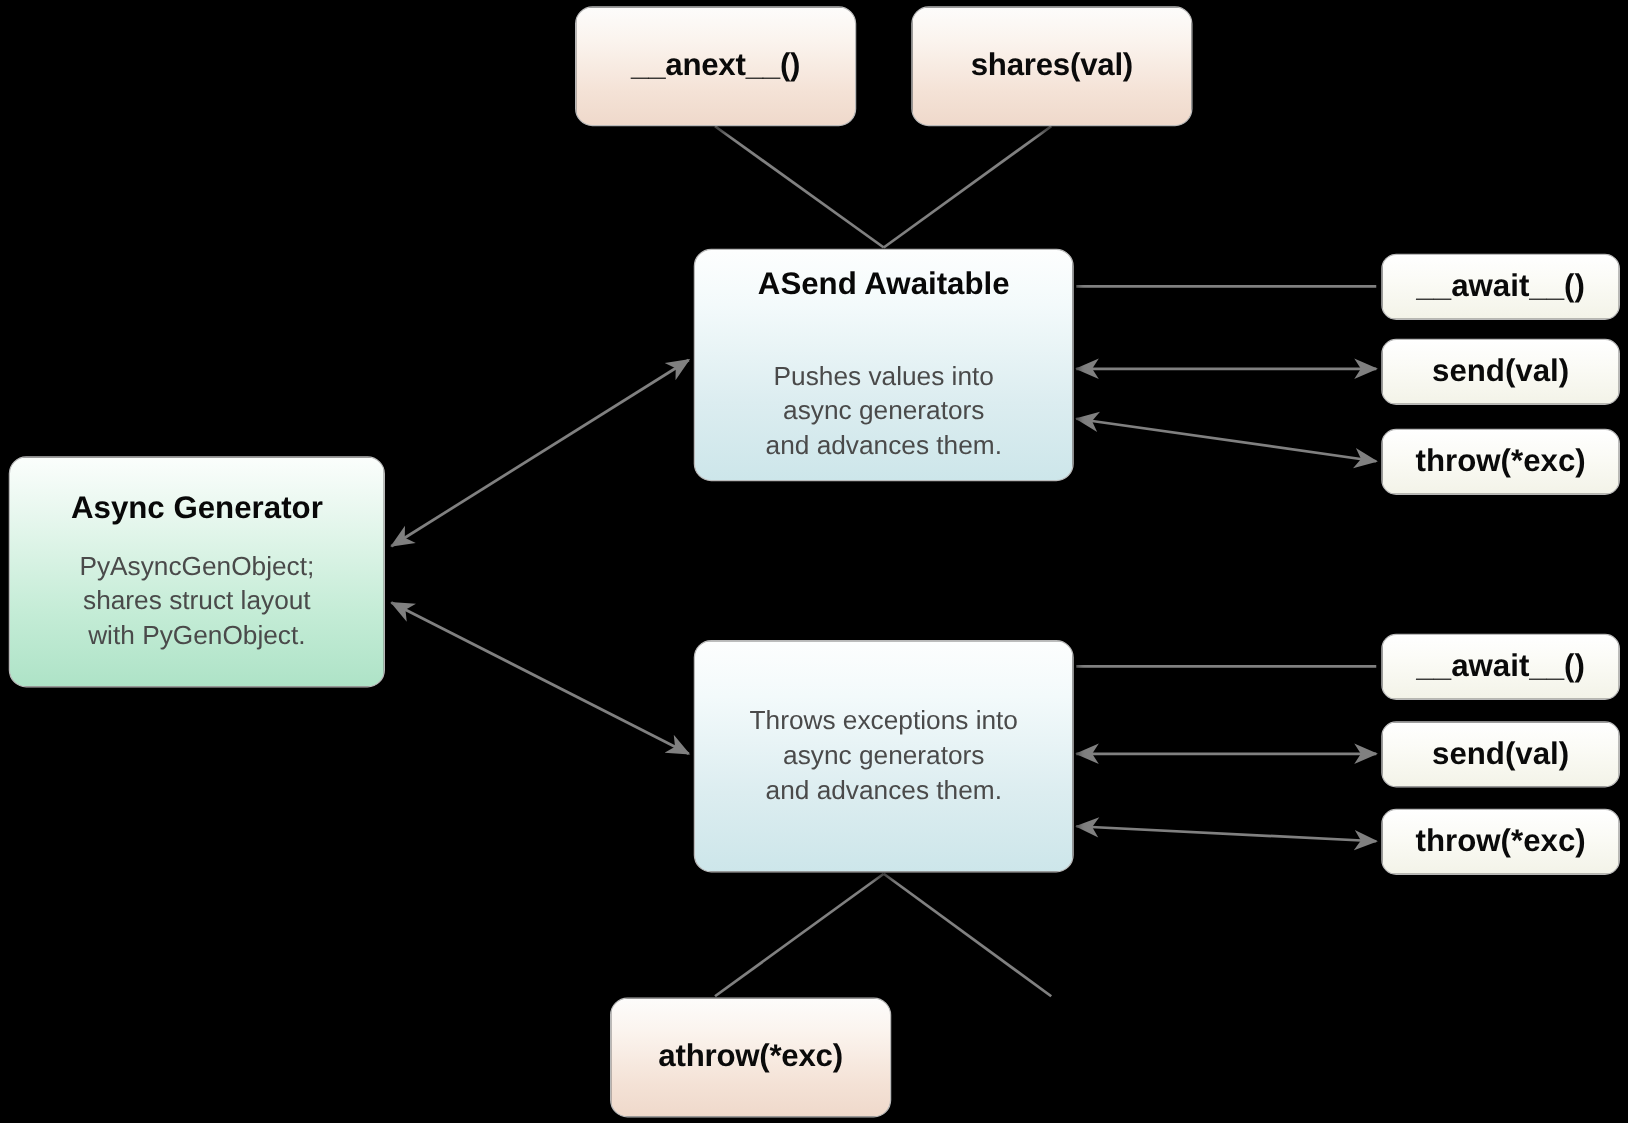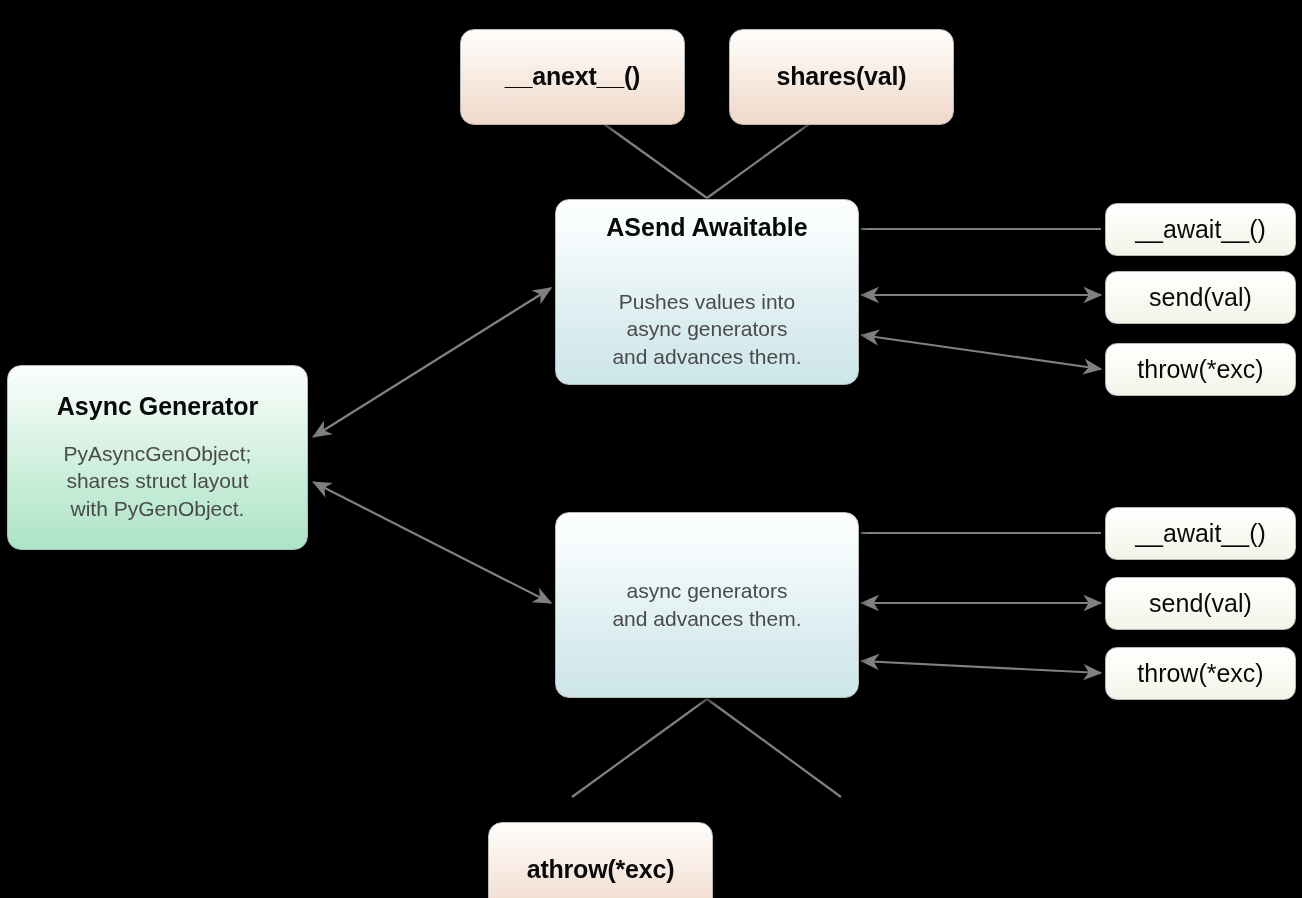--- a/index.html
+++ b/index.html
@@ -36,21 +36,20 @@
     align-items: center;
     justify-content: center;
     text-align: center;
     box-shadow: 3px 4px 6px rgba(0,0,0,0.55);
     line-height: 1.18;
     overflow: hidden;
   }
   
   .node.peach {
     background: linear-gradient(to bottom, #fdfcfb 0%, #fbf4ee 28%, #f4e2d6 72%, #efd9cb 100%);
-    margin-top: 24px;
   }
   .node.peach .title {
     font-weight: bold;
     font-size: 25px;
     color: #0a0a0a;
     letter-spacing: -0.2px;
   }
   
   .node.cyan {
     background: linear-gradient(to bottom, #fdfefe 0%, #f3fafb 24%, #dcedf0 66%, #cde6ea 100%);
@@ -80,21 +79,21 @@
     font-size: 21px;
     color: #4a4a4a;
     line-height: 1.32;
   }
   
   .node.cream {
     background: linear-gradient(to bottom, #ffffff 0%, #fbfbf6 40%, #f3f3e8 100%);
     border-radius: 12px;
   }
   .node.cream .title {
-    font-weight: normal;
+    font-weight: bold;
     font-size: 25px;
     color: #0a0a0a;
   }
   .desc-line { display: block; }
 </style>
 </head>
 <body>
 
 <div id="canvas">
 
@@ -142,20 +141,21 @@
     <span class="title">ASend Awaitable</span>
     <span class="desc">
       <span class="desc-line">Pushes values into</span>
       <span class="desc-line">async generators</span>
       <span class="desc-line">and advances them.</span>
     </span>
   </div>
 
   <div class="node cyan" style="left:555px; top:512px; width:304px; height:186px;">
     <span class="desc">
+      <span class="desc-line">Throws exceptions into</span>
       <span class="desc-line">async generators</span>
       <span class="desc-line">and advances them.</span>
     </span>
   </div>
 
   <div class="node mint" style="left:7px; top:365px; width:301px; height:185px;">
     <span class="title">Async Generator</span>
     <span class="desc">
       <span class="desc-line">PyAsyncGenObject;</span>
       <span class="desc-line">shares struct layout</span>

